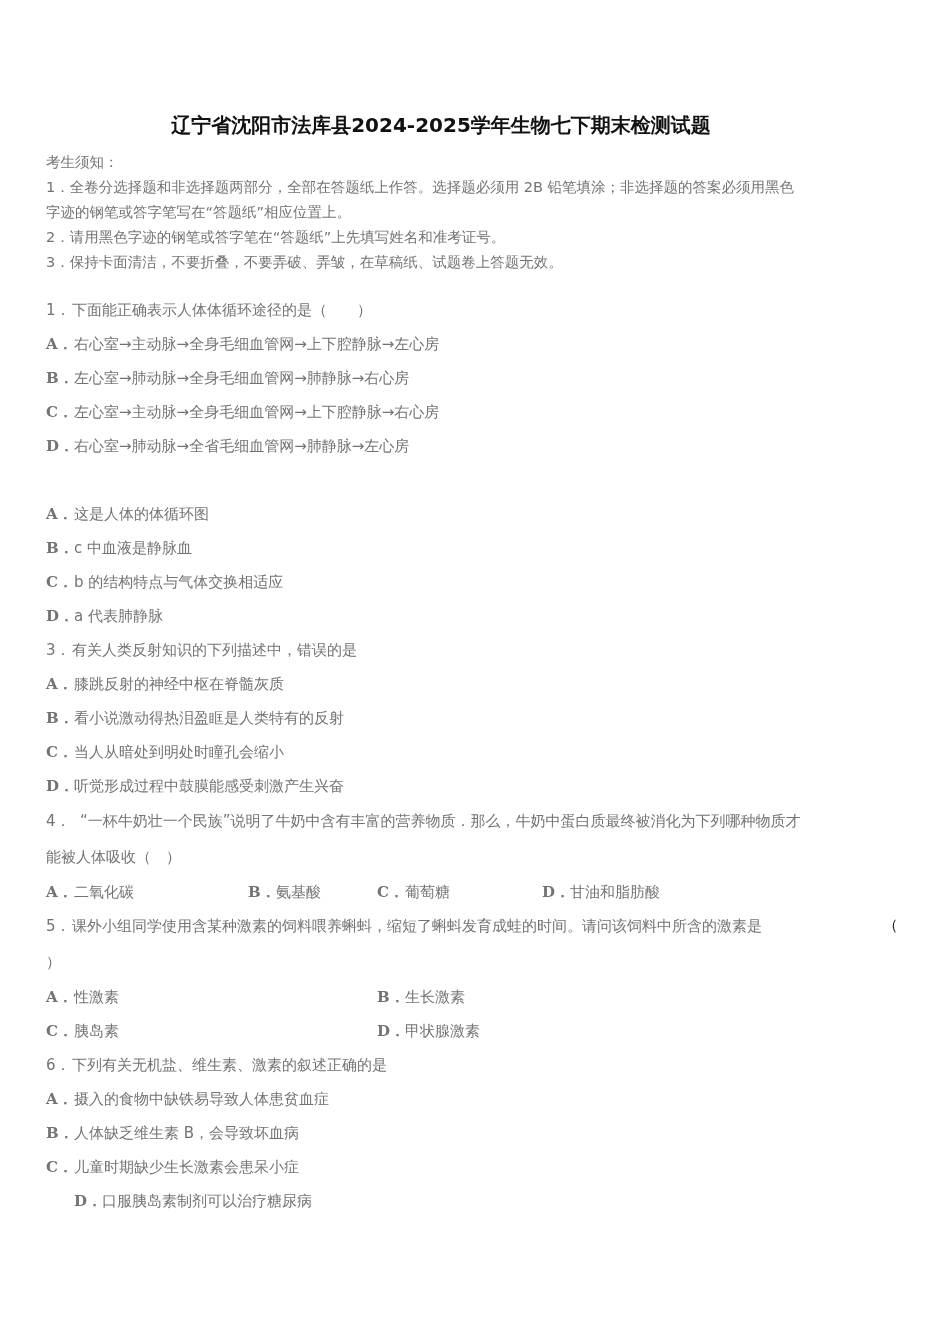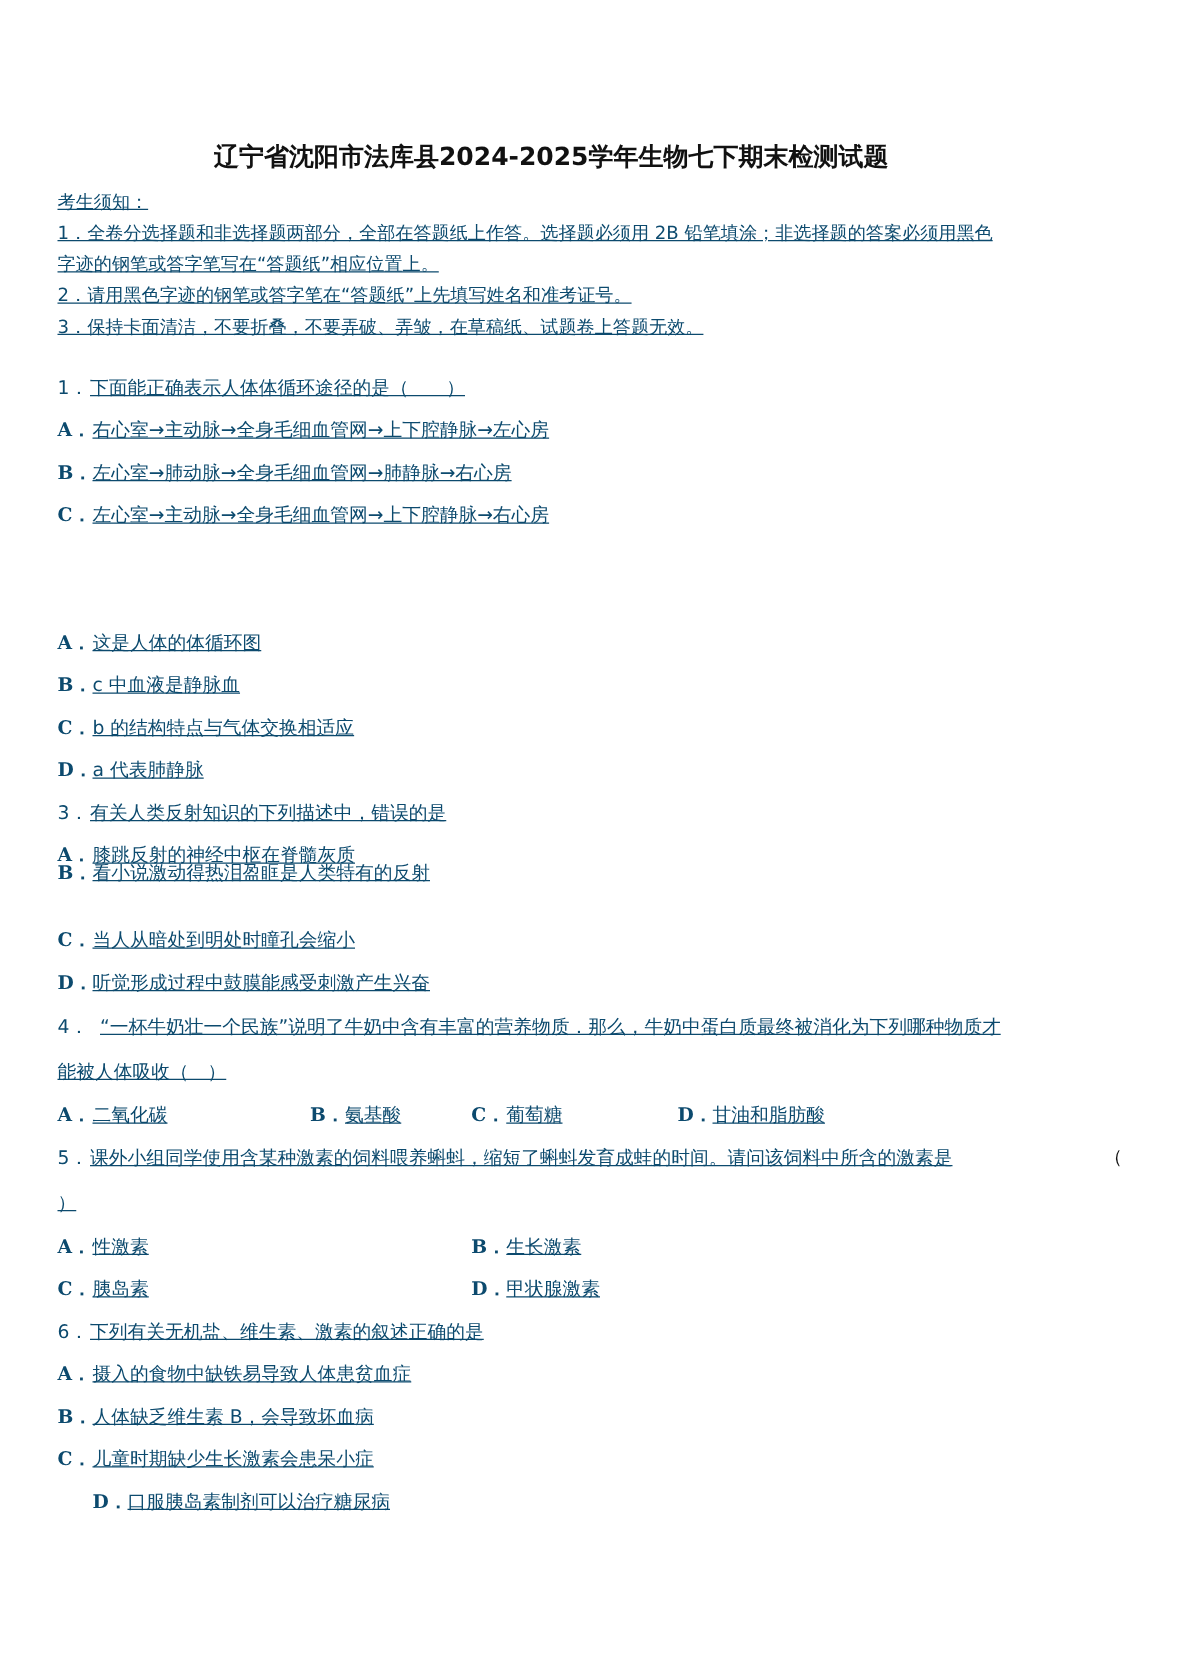--- a/index.html
+++ b/index.html
@@ -30,22 +30,21 @@
       font-size: 20px;
       letter-spacing: 0px;
       color: #111;
     }
     .line {
       position: absolute;
       left: 46px;
       font-size: 15px;
       line-height: 20px;
       white-space: nowrap;
-      color: #0c4a6e;
-      text-decoration: underline;
+      color: #737373;
     }
     .notice {
       font-family: "DejaVu Sans", "Liberation Sans", sans-serif;
       font-size: 14.5px;
     }
     .q {
       font-family: "DejaVu Sans", "Liberation Sans", sans-serif;
       font-size: 15px;
     }
     .opt-letter {
@@ -86,41 +85,44 @@
   </div>
   <div class="line" style="top:368px;">
     <span class="opt-letter">B．</span><span class="opt-text">左心室→肺动脉→全身毛细血管网→肺静脉→右心房</span>
   </div>
   <div class="line" style="top:334px;">
     <span class="opt-letter">A．</span><span class="opt-text">右心室→主动脉→全身毛细血管网→上下腔静脉→左心房</span>
   </div>
   <div class="line" style="top:402px;">
     <span class="opt-letter">C．</span><span class="opt-text">左心室→主动脉→全身毛细血管网→上下腔静脉→右心房</span>
   </div>
+  <div class="line" style="top:436px;">
+    <span class="opt-letter">D．</span><span class="opt-text">右心室→肺动脉→全省毛细血管网→肺静脉→左心房</span>
+  </div>
 
   <div class="line" style="top:504px;">
     <span class="opt-letter">A．</span><span class="opt-text">这是人体的体循环图</span>
   </div>
   <div class="line" style="top:538px;">
     <span class="opt-letter">B．</span><span class="opt-text">c 中血液是静脉血</span>
   </div>
   <div class="line" style="top:572px;">
     <span class="opt-letter">C．</span><span class="opt-text">b 的结构特点与气体交换相适应</span>
   </div>
   <div class="line" style="top:606px;">
     <span class="opt-letter">D．</span><span class="opt-text">a 代表肺静脉</span>
   </div>
 
   <div class="line q" style="top:640px;">
     <span class="qnum">3．</span><span>有关人类反射知识的下列描述中，错误的是</span>
   </div>
   <div class="line" style="top:674px;">
     <span class="opt-letter">A．</span><span class="opt-text">膝跳反射的神经中枢在脊髓灰质</span>
   </div>
-  <div class="line" style="top:688px;">
+  <div class="line" style="top:708px;">
     <span class="opt-letter">B．</span><span class="opt-text">看小说激动得热泪盈眶是人类特有的反射</span>
   </div>
   <div class="line" style="top:742px;">
     <span class="opt-letter">C．</span><span class="opt-text">当人从暗处到明处时瞳孔会缩小</span>
   </div>
   <div class="line" style="top:776px;">
     <span class="opt-letter">D．</span><span class="opt-text">听觉形成过程中鼓膜能感受刺激产生兴奋</span>
   </div>
 
   <div class="line q" style="top:811px;">

